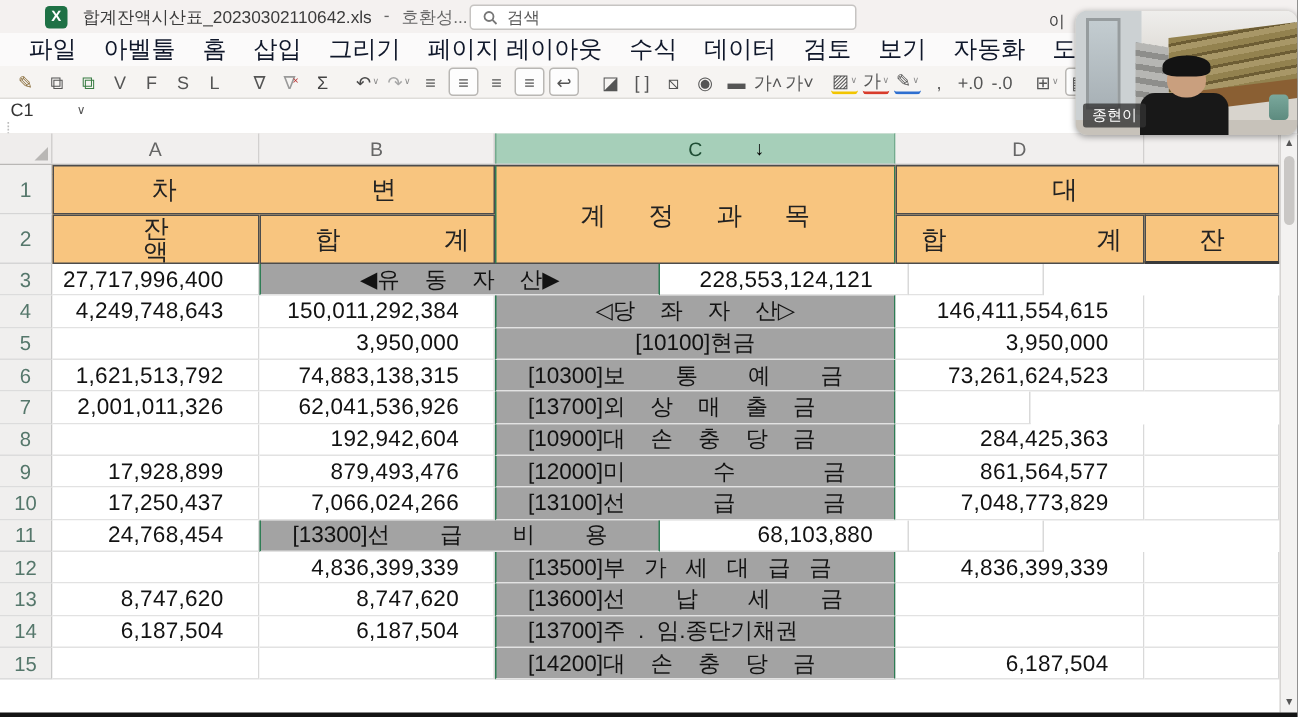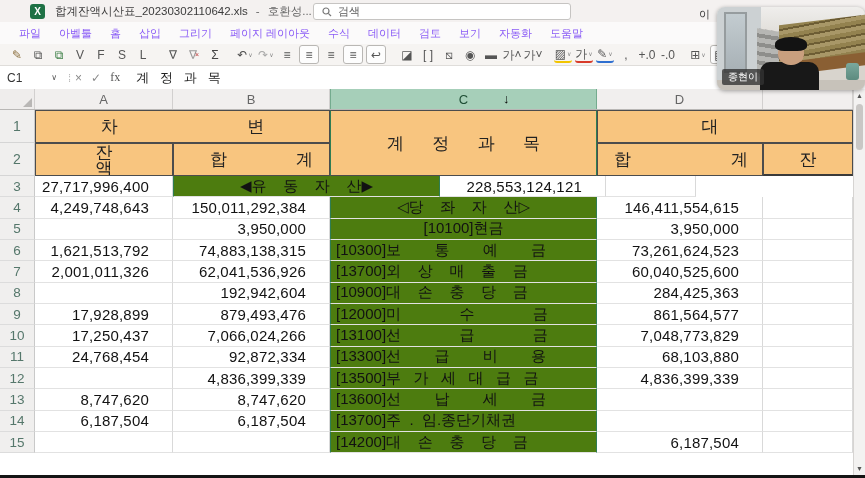--- a/index.html
+++ b/index.html
@@ -13,34 +13,34 @@
   .tt{margin-right:8px;white-space:nowrap;}
   .tt.dim{color:#666;}
   .chev{font-size:8px;color:#555;margin-left:2px;}
   .searchbox{position:absolute;left:313px;top:3px;width:248px;height:15px;background:#fff;
              border:1px solid #c6c4c2;border-radius:3px;display:flex;align-items:center;
              padding-left:8px;gap:6px;color:#595959;font-size:11px;}
   .userfrag{position:absolute;left:699px;top:7px;font-size:11px;color:#3b3b3b;}
   
   .menubar{position:absolute;left:0;top:22px;width:865px;height:22px;background:#fbfafa;
            display:flex;align-items:center;padding-left:10px;box-sizing:border-box;}
-  .mtab{font-size:11px;color:#8b5cf6;padding:0 9px;white-space:nowrap;}
+  .mtab{font-size:16px;color:#0f172a;padding:0 9px;white-space:nowrap;}
   
   .toolbar{position:absolute;left:0;top:44px;width:865px;height:22px;background:#f6f4f2;
            border-bottom:1px solid #dfddda;display:flex;align-items:center;padding-left:8px;
            box-sizing:border-box;gap:3px;}
   .tbtn{min-width:16px;height:17px;display:flex;align-items:center;justify-content:center;
         font-size:12px;color:#555;border-radius:3px;line-height:1;white-space:nowrap;padding:0 1px;}
   .tbtn.box{border:1px solid #b9b7b4;background:#fdfdfd;}
   .tbtn .dd{font-size:6px;color:#888;margin-left:1px;}
   .tbtn .badge{font-size:7px;color:#b33;margin-left:-2px;vertical-align:top;}
   .tsep{width:1px;height:15px;background:#d8d5d2;margin:0 3px;}
   
   .fbar{position:absolute;left:0;top:66px;width:865px;height:23px;background:#fff;
-        border-bottom:1px solid #d5d3d1;display:flex;align-items:center;font-size:12px;color:#333;}
+        border-bottom:1px solid #d5d3d1;display:flex;align-items:flex-start;font-size:12px;color:#333;flex-direction:column;}
   .namebox{width:64px;height:100%;display:flex;align-items:center;justify-content:space-between;
            padding:0 7px;box-sizing:border-box;}
   .nbsep{color:#bbb;font-size:11px;margin:0 4px;}
   .fxbtns{display:flex;align-items:center;gap:9px;color:#8a8a8a;font-size:12px;margin-right:6px;}
   .fxi{font-family:"Liberation Serif","DejaVu Serif",serif;color:#555;}
   .fcontent{white-space:pre;font-size:13px;color:#222;padding-left:10px;}
   
   .colhdr{position:absolute;left:0;top:89px;width:853px;height:21px;display:flex;
           border-bottom:1px solid #b9b7b5;box-sizing:border-box;background:#f1efee;}
   .chcell{height:100%;display:flex;align-items:center;justify-content:center;font-size:13px;
@@ -57,24 +57,24 @@
        border-bottom:1px solid #d5d5d5;color:#55776b;font-size:14px;display:flex;
        align-items:center;justify-content:center;}
   #grid{position:absolute;left:0;top:176px;width:853px;}
   .gr{display:flex;height:21.357px;}
   .rncell{width:35px;background:#f0efee;border-right:1px solid #c9c9c9;border-bottom:1px solid #dcdcdc;
           box-sizing:border-box;color:#55776b;font-size:13.5px;display:flex;align-items:center;
           justify-content:center;}
   .cell{box-sizing:border-box;border-right:1px solid #d9d9d9;border-bottom:1px solid #e2e2e2;
         font-size:15px;color:#121212;display:flex;align-items:center;overflow:hidden;background:#fff;}
   .cell.num{justify-content:flex-end;padding-right:23px;letter-spacing:0.2px;}
-  .cell.ccell{background:#4d7c0f;border-left:1px solid #2e7d54;border-right:1px solid #2e7d54;
+  .cell.ccell{background:#a3a3a3;border-left:1px solid #2e7d54;border-right:1px solid #2e7d54;
               white-space:pre;}
   .cell.ccell.cen{justify-content:center;}
-  .cell.ccell.lef{padding-left:5px;text-align:right;}
+  .cell.ccell.lef{padding-left:21px;text-align:right;}
   .blackbar{position:absolute;left:0;bottom:0;width:865px;height:3px;background:#141414;}
   
   .vscroll{position:absolute;left:853px;top:89px;width:12px;height:386px;background:#f3f2f1;
            border-left:1px solid #d6d4d2;box-sizing:border-box;}
   .sarrow{width:100%;height:13px;display:flex;align-items:center;justify-content:center;
           font-size:7px;color:#555;}
   .sarrow.dn{position:absolute;bottom:0;}
   .sthumb{position:absolute;left:2px;top:15px;width:7px;height:46px;background:#c9c7c5;border-radius:4px;}
   
   .colcursor{position:absolute;left:503px;top:91px;font-size:13px;font-weight:900;color:#000;z-index:60;}
@@ -268,21 +268,20 @@
         <div class="cell num w-b">74,883,138,315</div>
         <div class="cell ccell w-c lef">[10300]보        통        예        금</div>
         <div class="cell num w-d">73,261,624,523</div>
         <div class="cell w-e"></div>
       </div>
       <div class="gr">
         <div class="rncell">7</div>
         <div class="cell num w-a">2,001,011,326</div>
         <div class="cell num w-b">62,041,536,926</div>
         <div class="cell ccell w-c lef">[13700]외    상    매    출    금</div>
-        <div class="cell num w-d">60,040,525,600</div>
         <div class="cell w-e"></div>
       </div>
       <div class="gr">
         <div class="rncell">8</div>
         <div class="cell num w-a"></div>
         <div class="cell num w-b">192,942,604</div>
         <div class="cell ccell w-c lef">[10900]대    손    충    당    금</div>
         <div class="cell num w-d">284,425,363</div>
         <div class="cell w-e"></div>
       </div>
@@ -298,21 +297,20 @@
         <div class="rncell">10</div>
         <div class="cell num w-a">17,250,437</div>
         <div class="cell num w-b">7,066,024,266</div>
         <div class="cell ccell w-c lef">[13100]선              급              금</div>
         <div class="cell num w-d">7,048,773,829</div>
         <div class="cell w-e"></div>
       </div>
       <div class="gr">
         <div class="rncell">11</div>
         <div class="cell num w-a">24,768,454</div>
-        <div class="cell num w-b">92,872,334</div>
         <div class="cell ccell w-c lef">[13300]선        급        비        용</div>
         <div class="cell num w-d">68,103,880</div>
         <div class="cell w-e"></div>
       </div>
       <div class="gr">
         <div class="rncell">12</div>
         <div class="cell num w-a"></div>
         <div class="cell num w-b">4,836,399,339</div>
         <div class="cell ccell w-c lef">[13500]부   가   세   대   급   금</div>
         <div class="cell num w-d">4,836,399,339</div>

